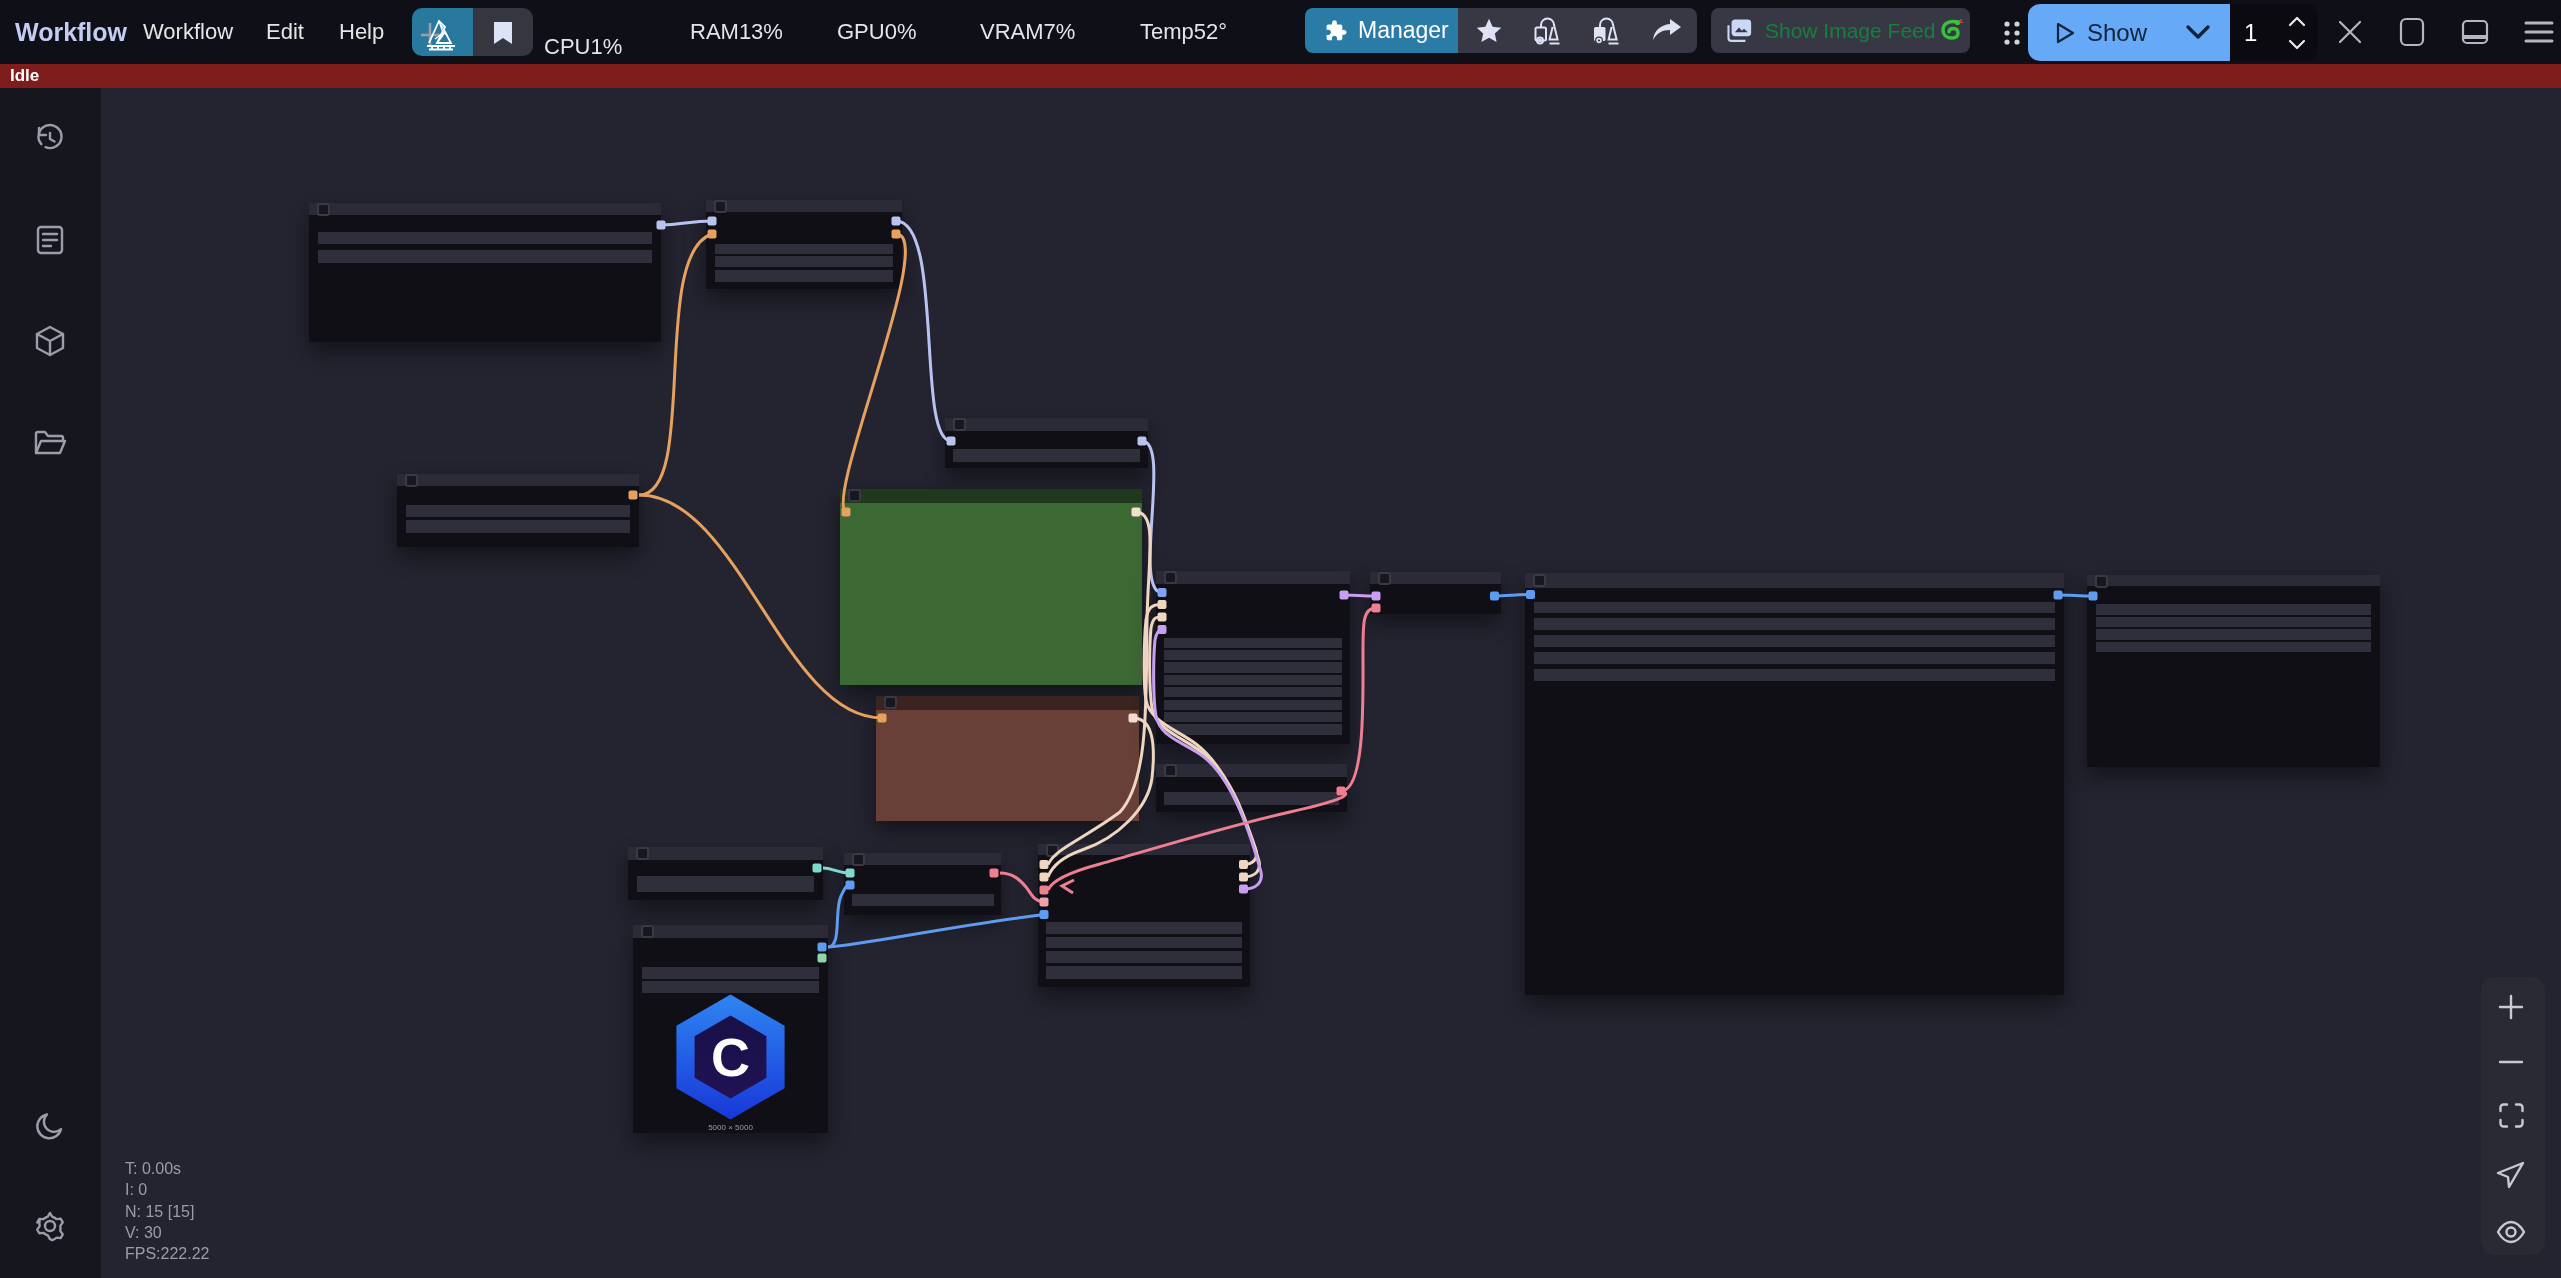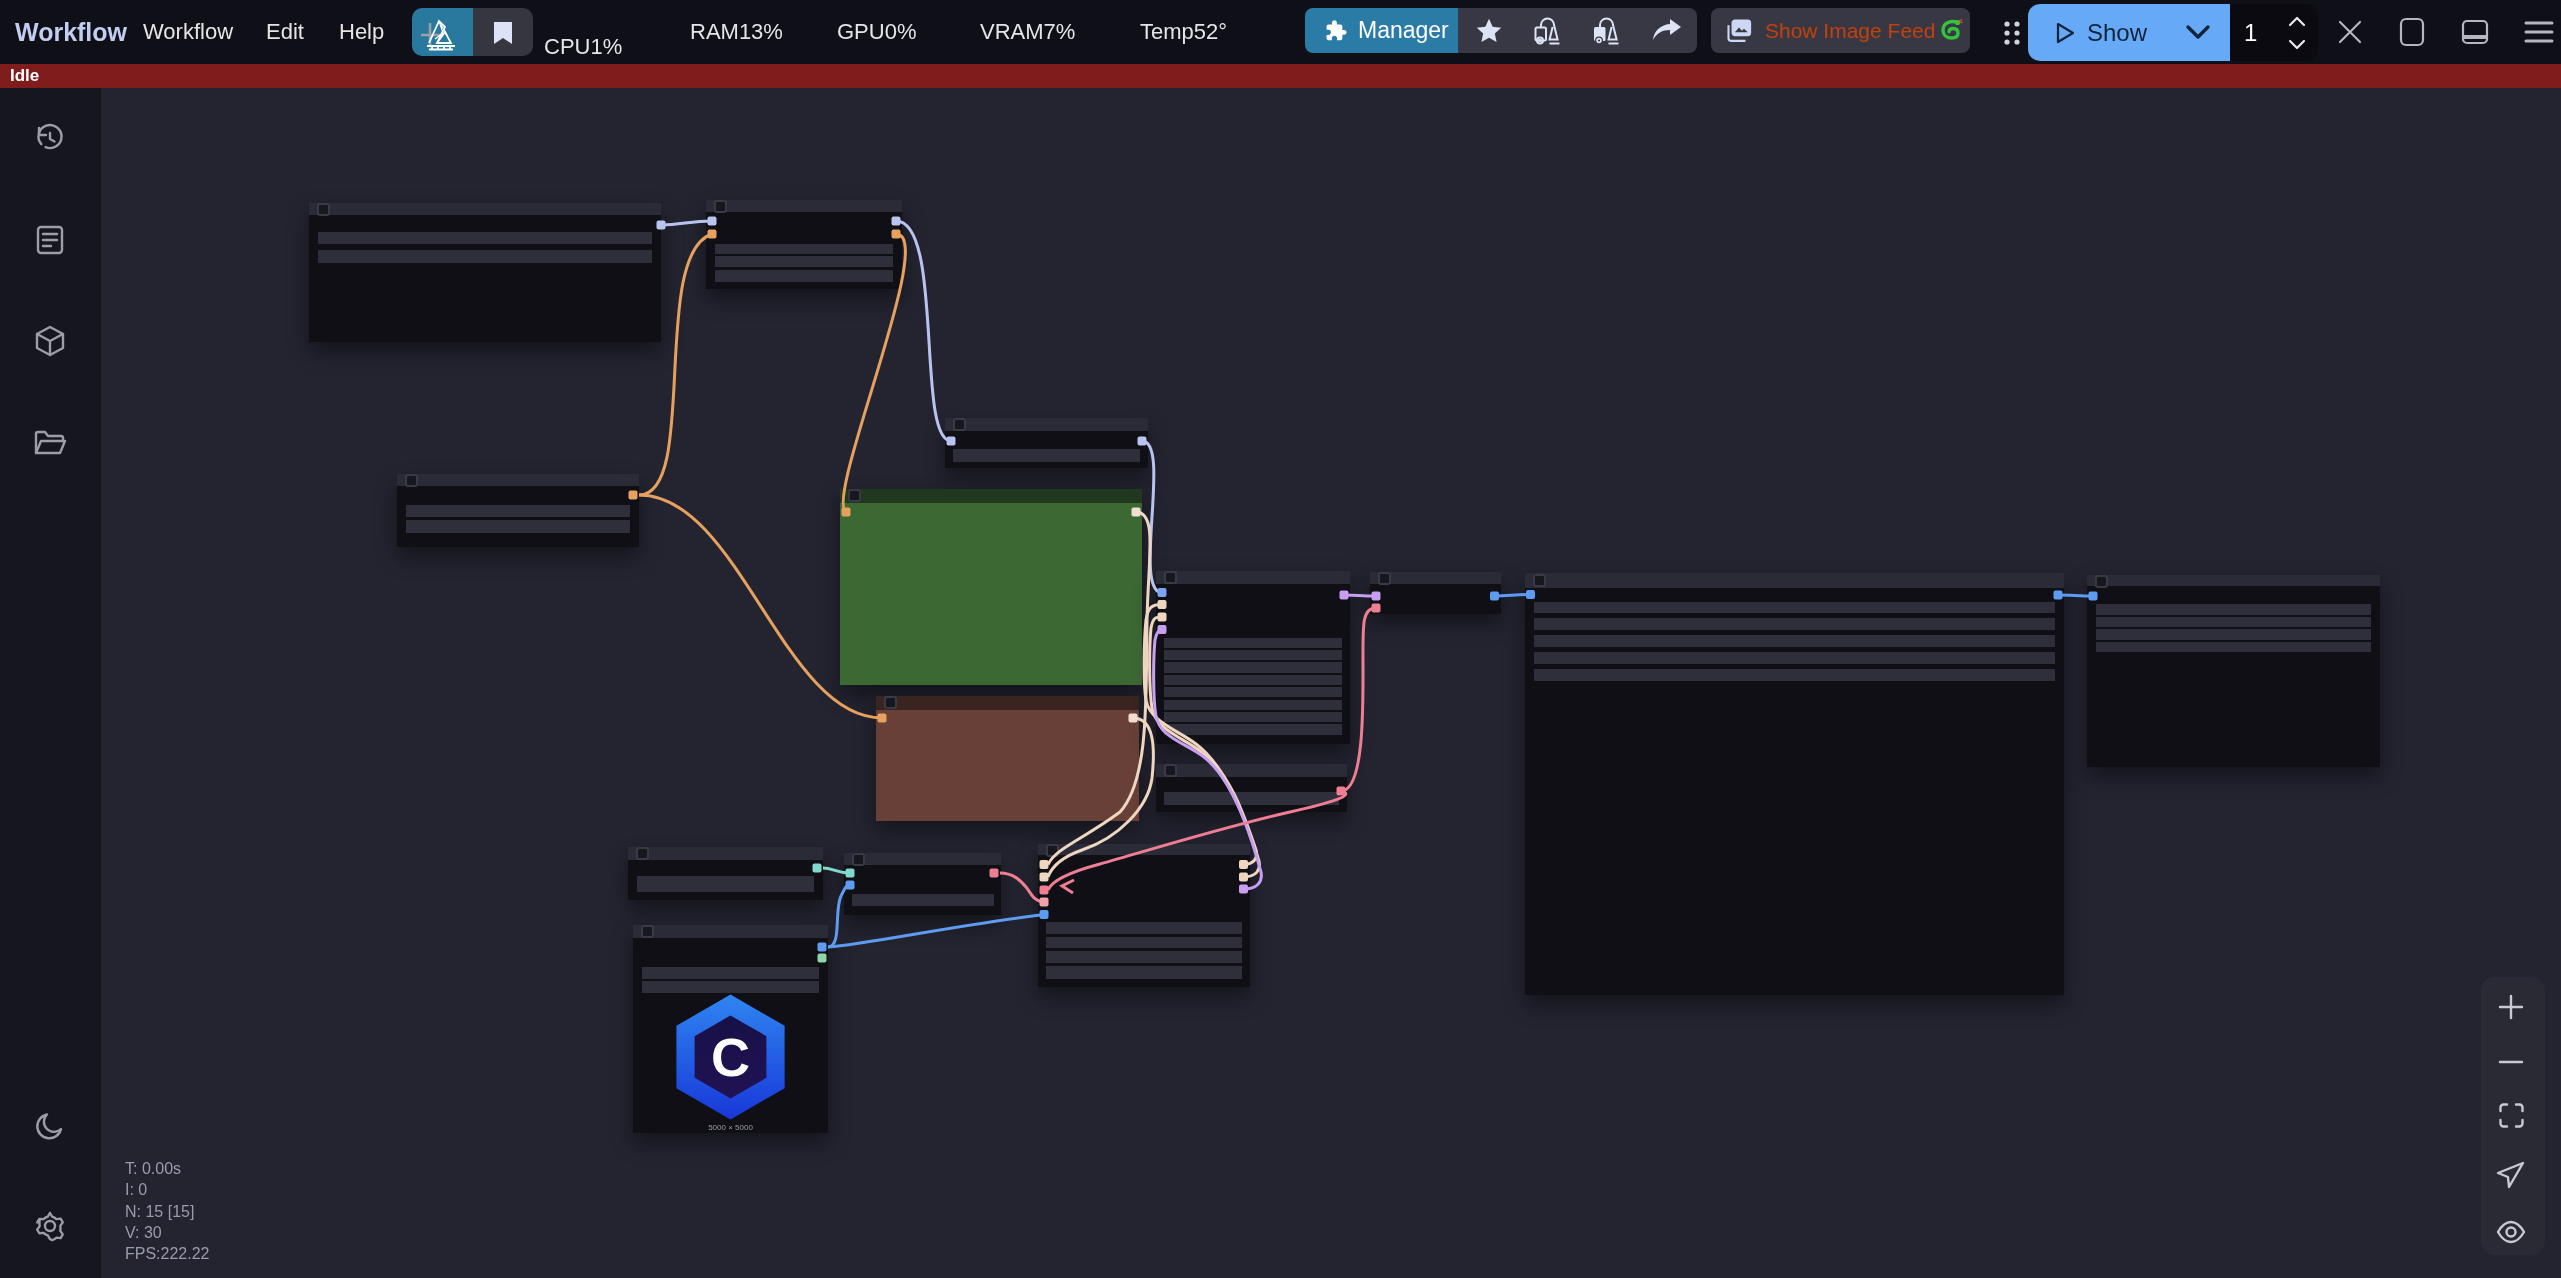--- a/index.html
+++ b/index.html
@@ -278,21 +278,21 @@
         <path fill="#dde3f5" d="M18,1 l11,8 -11,8 0,-5 C10,12 5,15 1,22 2,13 8,7 18,6 z"></path>
       </svg>
 <div style="position:absolute;left:1711px;top:8px;width:259px;height:45px;background:#383844;border-radius:8px;"></div>
 <svg style="left:1725px;top:17px;" width="28" height="28" viewBox="0 0 24 24">
       <g fill="none" stroke="#ccd6f5" stroke-width="1.8">
       <rect x="6.5" y="3" width="15" height="12.5" rx="2" fill="#ccd6f5"></rect>
       <path d="M3,7 v11 a2.5,2.5 0 0,0 2.5,2.5 h12"></path>
         </g>
       <path d="M8.5,13 l3.5,-4 2.5,2.8 1.8,-1.8 3.2,3 z" fill="#383844"></path>
     </svg>
-<div style="position:absolute;left:1765px;top:8px;height:45px;line-height:45px;color:#c2410c;font-size:21px;">Show Image Feed</div>
+<div style="position:absolute;left:1765px;top:8px;height:45px;line-height:45px;color:#15803d;font-size:21px;">Show Image Feed</div>
 <svg style="left:1936px;top:18px;" width="28" height="26" viewBox="0 0 28 26">
       <path d="M21,4 C13,2 7,6 7,12 c0,5 4,8 9,8 4,0 6,-2 6,-5 0,-3 -2,-4.5 -5,-4.5 -2.4,0 -4,1.4 -4,3.2" stroke="#35c33c" stroke-width="3.4" fill="none" stroke-linecap="round"></path>
       <circle cx="21.5" cy="4.5" r="2.6" fill="#35c33c"></circle>
       <path d="M23,3 l3,-1.5 M23.5,4 l3,0.5" stroke="#e0483e" stroke-width="1.3"></path>
     </svg>
 <svg style="left:2003px;top:20px;" width="20" height="26" viewBox="0 0 20 26">
         <circle cx="4" cy="4" r="2.6" fill="#cfd3da"></circle>
         <circle cx="14" cy="4" r="2.6" fill="#cfd3da"></circle>
         <circle cx="4" cy="13" r="2.6" fill="#cfd3da"></circle>
         <circle cx="14" cy="13" r="2.6" fill="#cfd3da"></circle>

